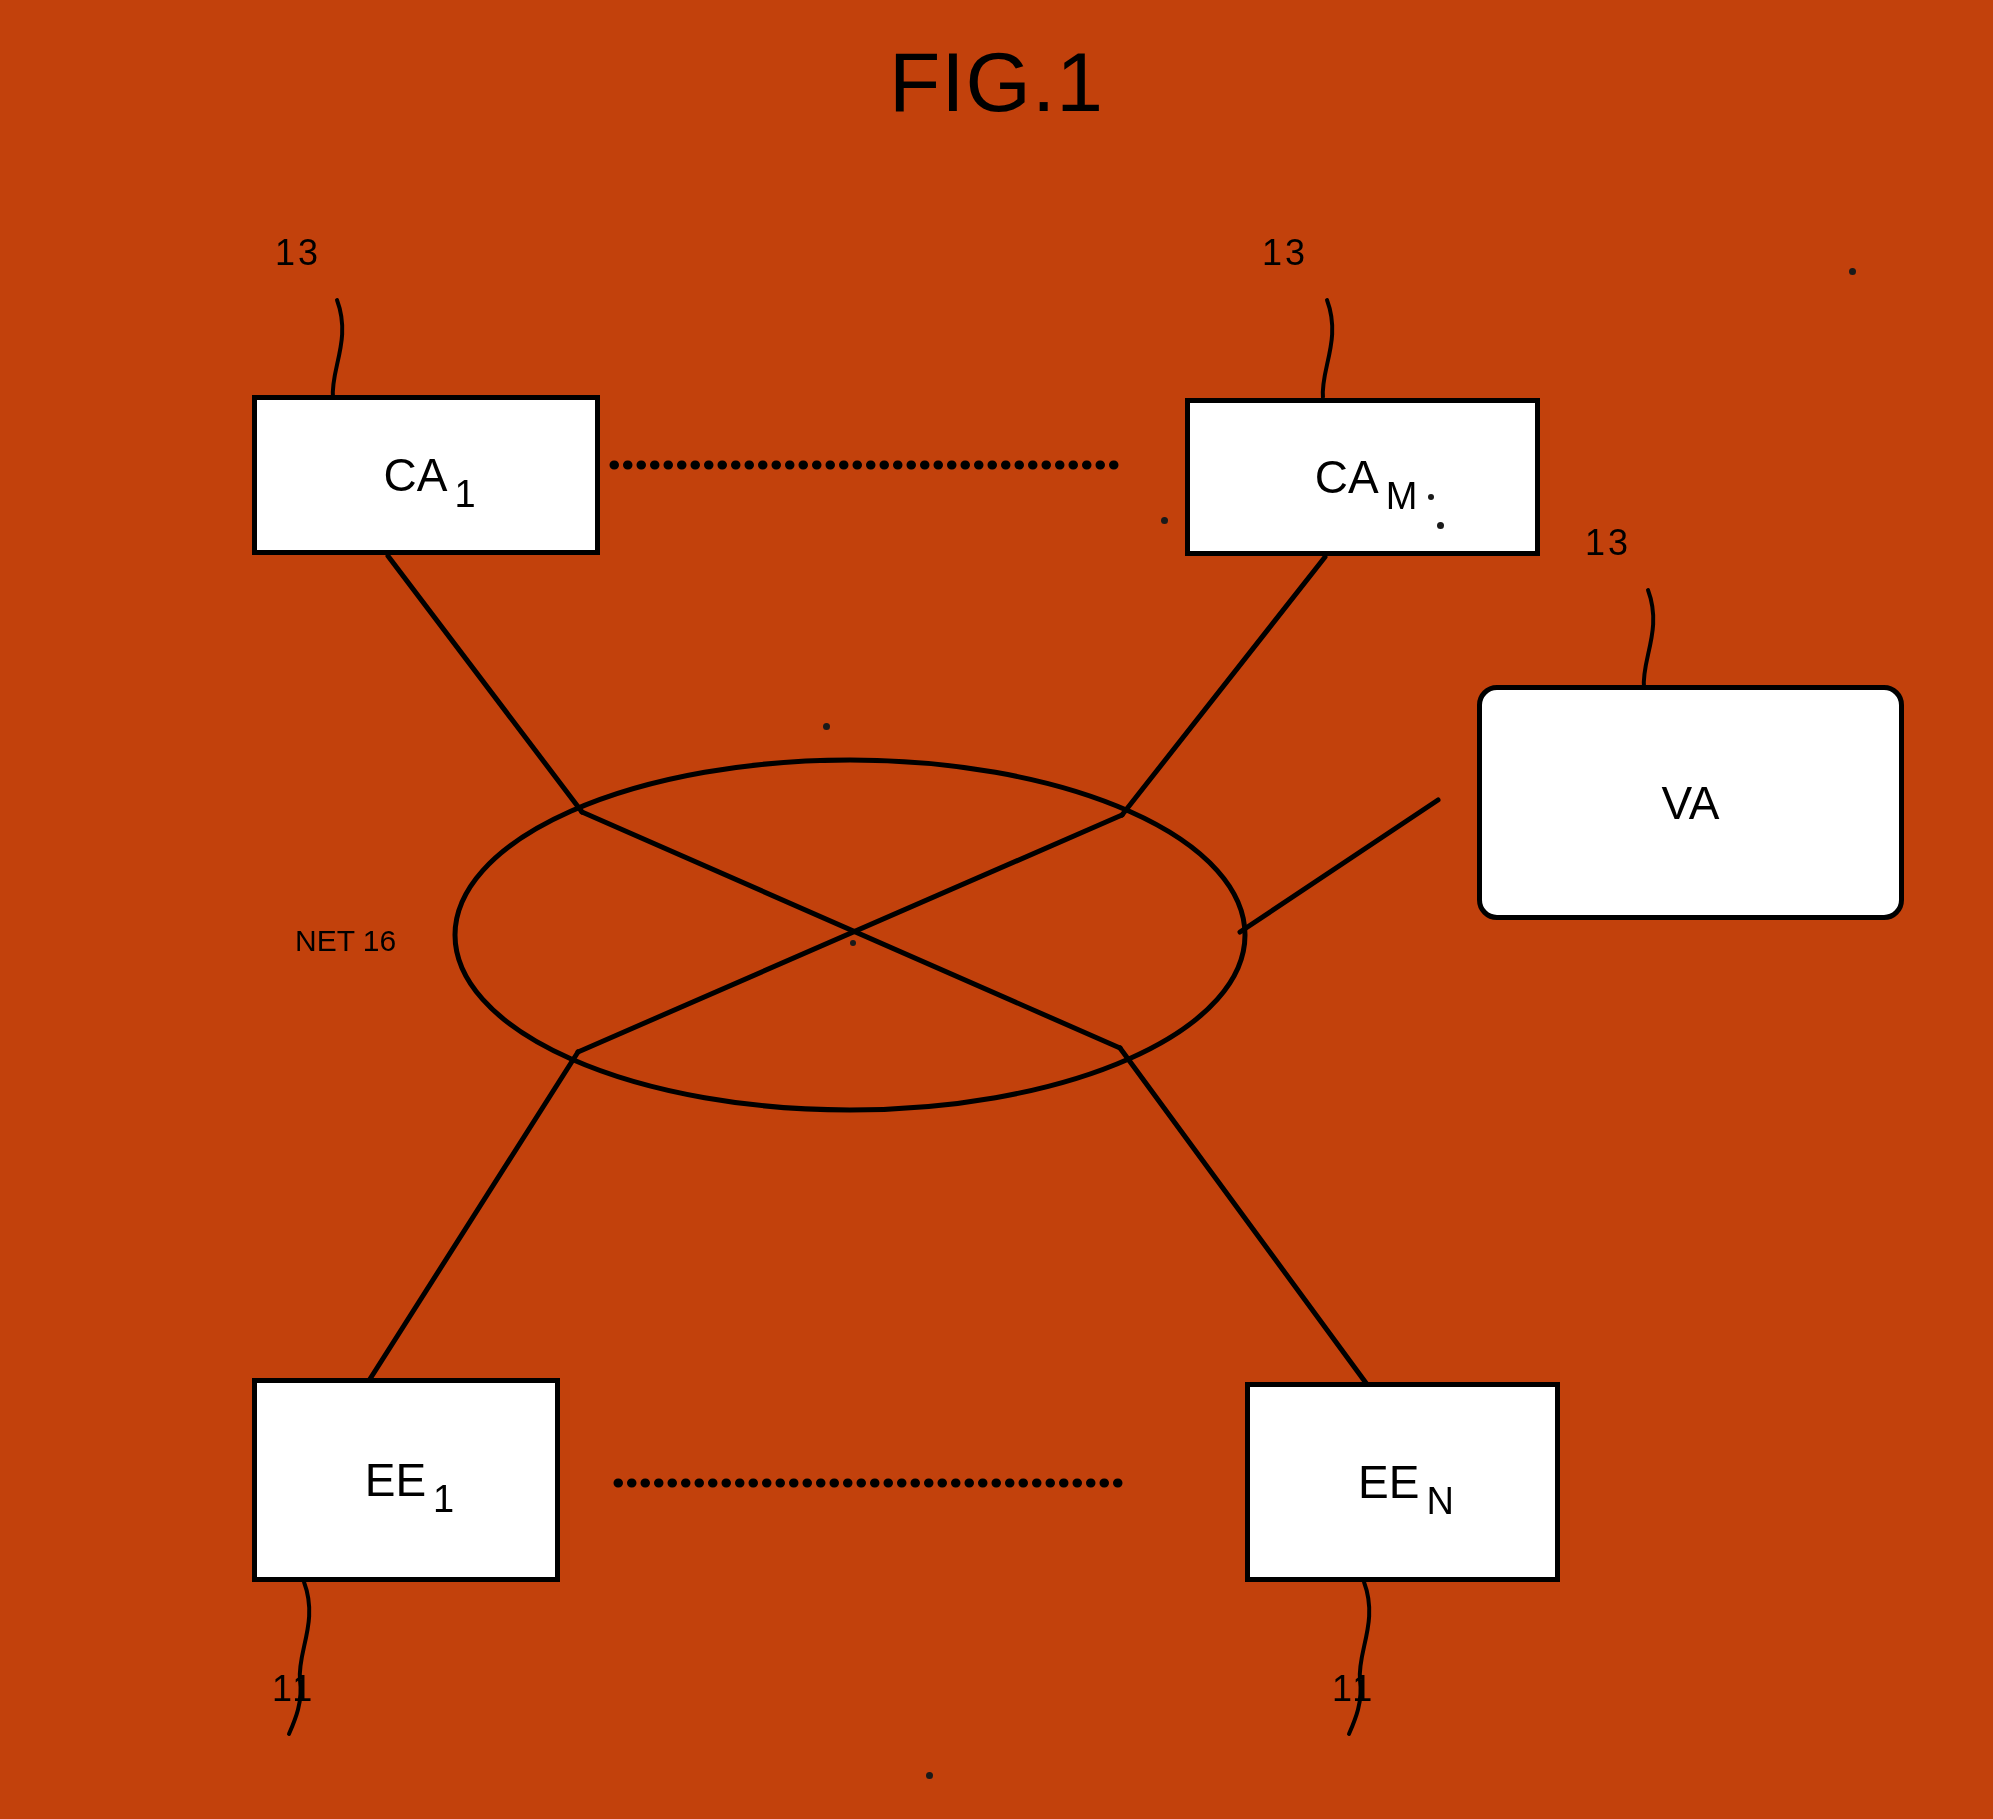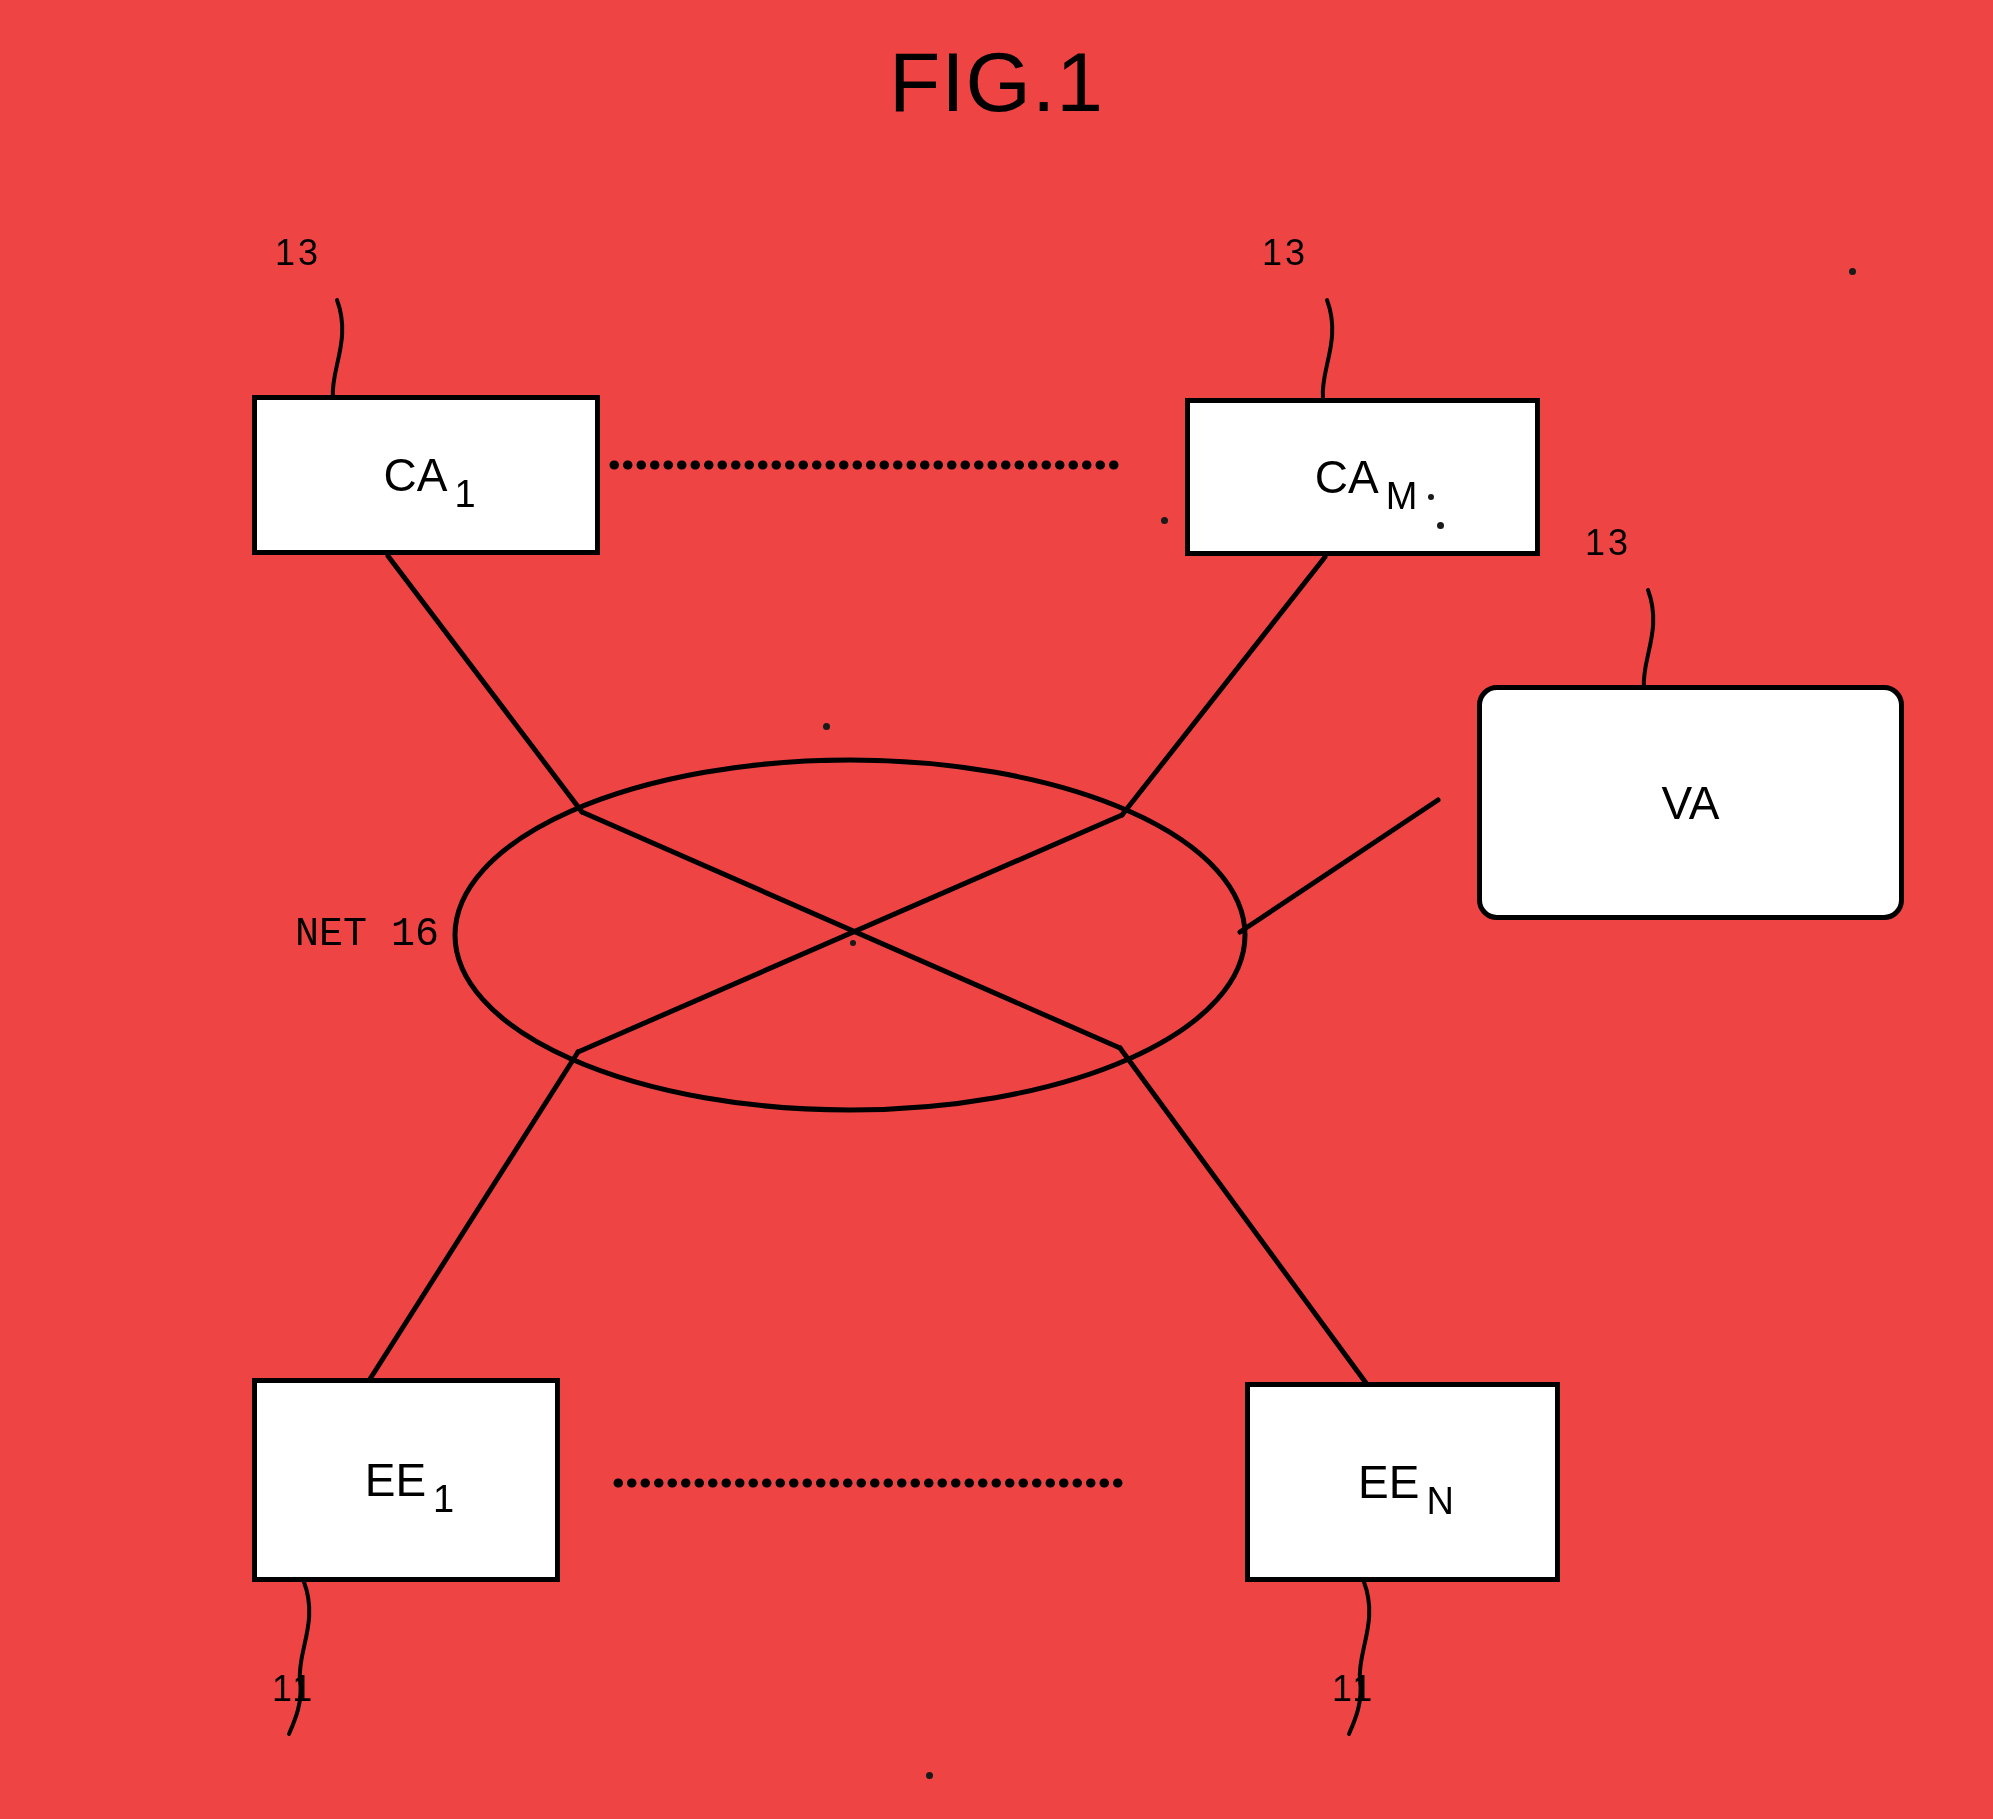--- a/index.html
+++ b/index.html
@@ -9,21 +9,21 @@
     background: #ffffff;
   }
   body {
     font-family: "Liberation Sans", sans-serif;
     color: #000000;
   }
   #figure-root {
     position: relative;
     width: 1993px;
     height: 1819px;
-    background: #ef4444;
+    background: #c2410c;
     overflow: hidden;
   }
   #figure-svg {
     position: absolute;
     top: 0;
     left: 0;
     width: 1993px;
     height: 1819px;
     display: block;
   }
@@ -69,25 +69,26 @@
     position: absolute;
     font-size: 36px;
     font-family: "Liberation Sans", sans-serif;
     color: #000000;
     letter-spacing: 3px;
     white-space: nowrap;
     user-select: none;
   }
   .net-label {
     position: absolute;
-    font-size: 40px;
-    font-family: Liberation Mono, monospace;
+    font-size: 30px;
+    font-family: Liberation Sans, sans-serif;
     color: #000000;
     white-space: nowrap;
     user-select: none;
+    margin-top: 12px;
   }
   .speck {
     position: absolute;
     background: #1a1a1a;
     border-radius: 50%;
   }
 </style>
 </head>
 <body>
 

